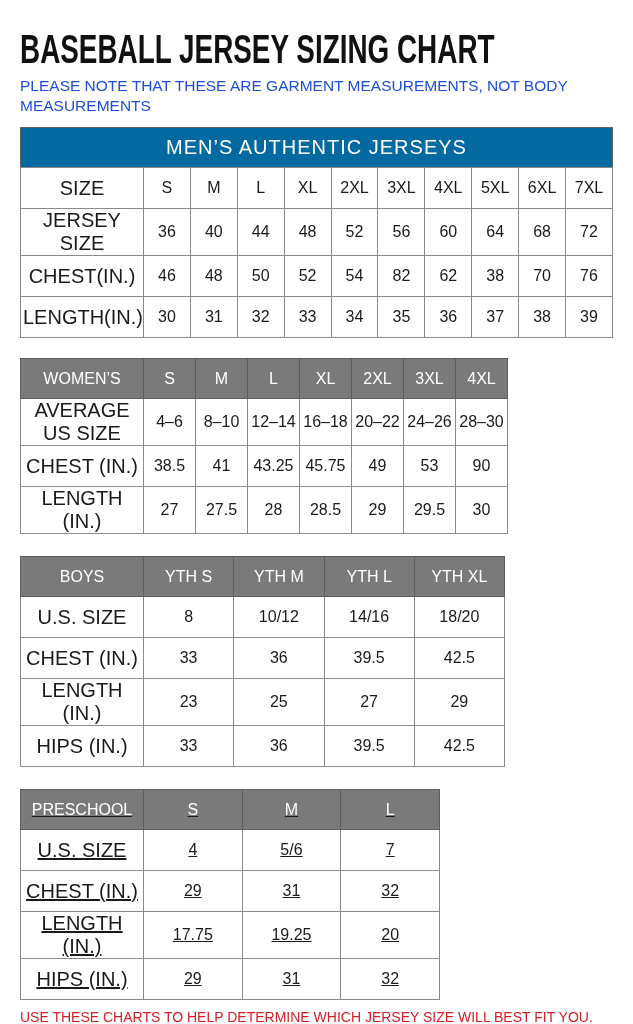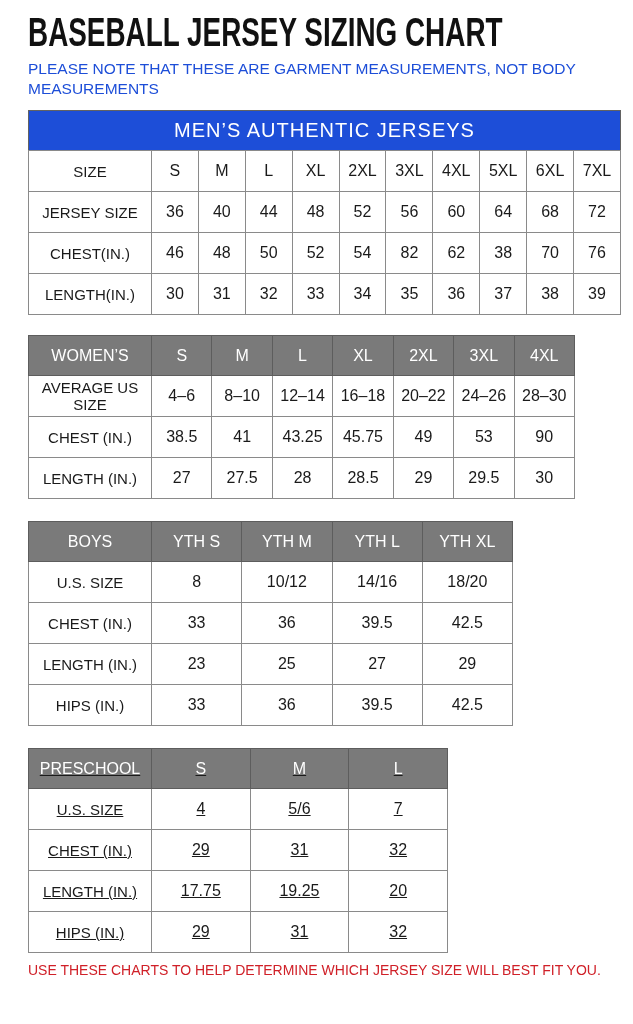--- a/index.html
+++ b/index.html
@@ -5,21 +5,21 @@
   * { box-sizing: border-box; }
   html, body { margin: 0; padding: 0; }
   body {
     width: 633px;
     height: 1024px;
     overflow: hidden;
     background: #ffffff;
     font-family: "Liberation Sans", sans-serif;
     color: #1a1a1a;
   }
-  .page { padding: 12px 20px 0 20px; margin-left: 8px; }
+  .page { padding: 29px 20px 0 20px; }
 
   .page-title {
     margin: 0 0 6px 0;
     font-size: 41px;
     line-height: 1.0;
     font-weight: 900;
     letter-spacing: 0px;
     white-space: nowrap;
     transform: scaleX(0.68);
     transform-origin: left center;
@@ -30,21 +30,21 @@
     color: #1d4ed8;
     font-size: 15.5px;
     line-height: 1.3;
     max-width: 600px;
     margin-bottom: 11px;
   }
 
   .banner {
     width: 593px;
     height: 40px;
-    background: #1d4ed8;
+    background: #0369a1;
     border: 1px solid #626262;
     border-bottom: none;
     color: #ffffff;
     font-size: 20px;
     letter-spacing: 1px;
     display: flex;
     align-items: center;
     justify-content: center;
   }
 
@@ -55,32 +55,32 @@
   }
   table.sizing th, table.sizing td {
     border: 1px solid #8a8a8a;
     height: 41px;
     text-align: center;
     vertical-align: middle;
     font-weight: normal;
     padding: 0 2px;
   }
   table.sizing tr > *:first-child { width: 123px; }
-  table.sizing th.row-label { font-size: 15px; color: #1a1a1a; }
+  table.sizing th.row-label { font-size: 20px; color: #1a1a1a; }
   table.sizing tr.header-row th {
     background: #7a7a7a;
     color: #ffffff;
     border-color: #5d5d5d;
     font-size: 16px;
     height: 40px;
   }
   table.sizing tr.header-row th.header-label { font-size: 16px; }
 
   .tbl-men   { width: 593px; }
-  .tbl-women { width: 547px; margin-top: 20px; }
+  .tbl-women { width: 488px; margin-top: 20px; }
   .tbl-boys  { width: 485px; margin-top: 22px; }
   .tbl-preschool { width: 420px; margin-top: 22px; text-decoration: underline; }
 
   .footer-note {
     color: #d02028;
     font-size: 14px;
     margin-top: 9px;
     white-space: nowrap;
   }
 </style>

